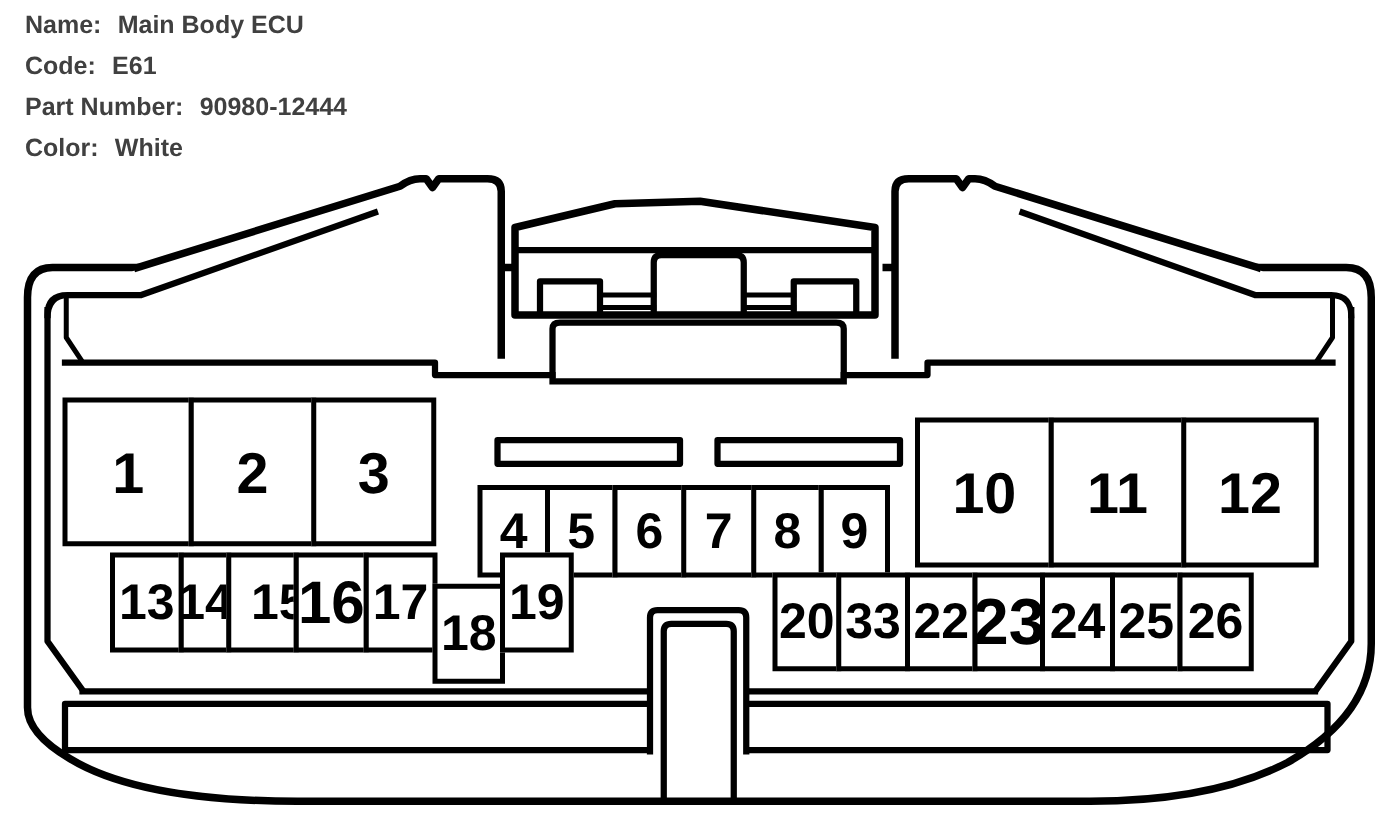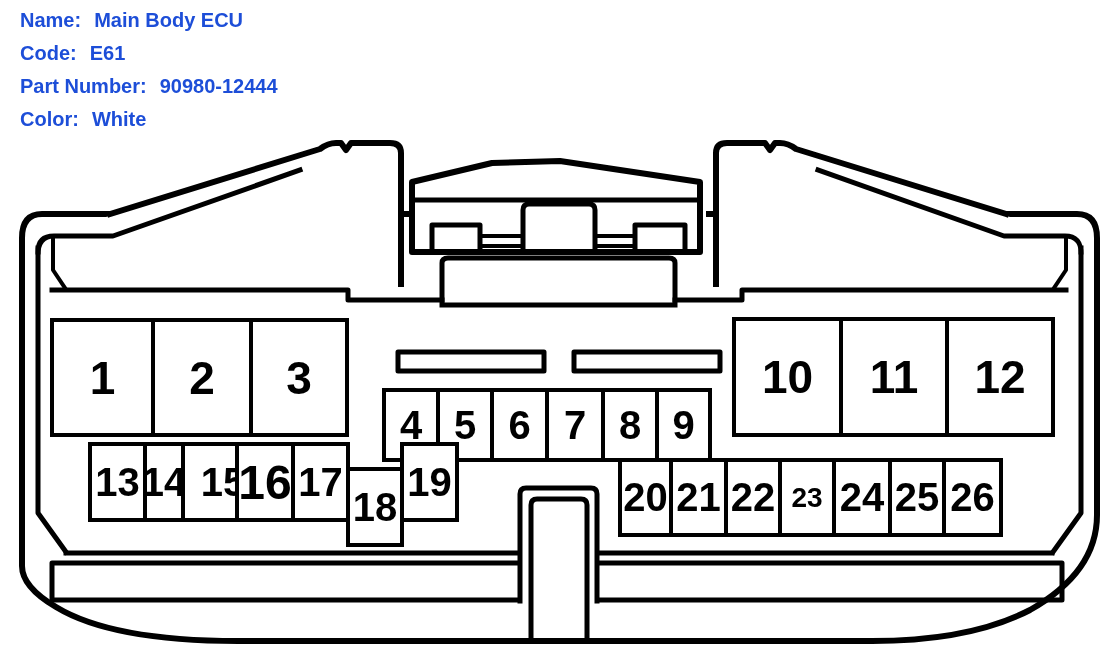--- a/index.html
+++ b/index.html
@@ -4,21 +4,21 @@
 <style>
   html,body{margin:0;padding:0;background:#fff;}
   #stage{
     position:relative;width:1120px;height:668px;background:#ffffff;
     font-family:"Liberation Sans","DejaVu Sans",sans-serif;overflow:hidden;
   }
   #outline-svg{position:absolute;left:0;top:0;z-index:1;}
   
   #header-block{position:absolute;left:20px;top:4px;z-index:3;}
   .hline{display:flex;gap:13px;height:33px;align-items:center;
-         font-size:20px;font-weight:bold;color:#1d4ed8;letter-spacing:0px;}
+         font-size:20px;font-weight:bold;color:#404040;letter-spacing:0px;}
   
   .pin-group{position:absolute;z-index:2;display:flex;}
   .pin-cell{
     box-sizing:border-box;height:100%;border:4px solid #000;background:#fff;
     display:flex;align-items:center;justify-content:center;
     font-weight:bold;color:#000;margin-left:-4px;
   }
   .pin-cell:first-child{margin-left:0;}
 </style>
 </head>
@@ -94,37 +94,37 @@
       <div class="pin-cell" style="width: 100px; font-size: 46px;">3</div>
     </div>
   <div class="pin-group" style="left: 382px; top: 388px; height: 74px;">
       <div class="pin-cell" style="width: 58px; font-size: 40px;">4</div>
       <div class="pin-cell" style="width: 58px; font-size: 40px;">5</div>
       <div class="pin-cell" style="width: 59px; font-size: 40px;">6</div>
       <div class="pin-cell" style="width: 60px; font-size: 40px;">7</div>
       <div class="pin-cell" style="width: 58px; font-size: 40px;">8</div>
       <div class="pin-cell" style="width: 57px; font-size: 40px;">9</div>
     </div>
-  <div class="pin-group" style="left: 732px; top: 317px; height: 120px;">
+  <div class="pin-group" style="left: 732px; top: 334px; height: 120px;">
       <div class="pin-cell" style="width: 111px; font-size: 46px;">10</div>
       <div class="pin-cell" style="width: 110px; font-size: 46px;">11</div>
       <div class="pin-cell" style="width: 110px; font-size: 46px;">12</div>
     </div>
   <div class="pin-group" style="left: 88px; top: 442px; height: 80px;">
       <div class="pin-cell" style="width: 59px; font-size: 40px;">13</div>
       <div class="pin-cell" style="width: 42px; font-size: 40px;">14</div>
       <div class="pin-cell" style="width: 58px; font-size: 40px; padding-left: 26px;">15</div>
       <div class="pin-cell" style="width: 60px; font-size: 48px;">16</div>
       <div class="pin-cell" style="width: 59px; font-size: 40px;">17</div>
       <div class="pin-cell" style="width: 58px; font-size: 40px; margin-top: 25px;">18</div>
       <div class="pin-cell" style="width: 59px; font-size: 40px;">19</div>
     </div>
   <div class="pin-group" style="left: 618px; top: 458px; height: 79px; text-align: right;">
       <div class="pin-cell" style="width: 55px; font-size: 40px;">20</div>
-      <div class="pin-cell" style="width: 59px; font-size: 40px;">21</div>
+      <div class="pin-cell" style="width: 59px; font-size: 40px;">33</div>
       <div class="pin-cell" style="width: 58px; font-size: 40px;">22</div>
-      <div class="pin-cell" style="width: 58px; font-size: 28px;">23</div>
+      <div class="pin-cell" style="width: 58px; font-size: 52px;">23</div>
       <div class="pin-cell" style="width: 60px; font-size: 40px;">24</div>
       <div class="pin-cell" style="width: 58px; font-size: 40px;">25</div>
       <div class="pin-cell" style="width: 61px; font-size: 40px;">26</div>
     </div>
 
 </div>
 
 </body></html>

